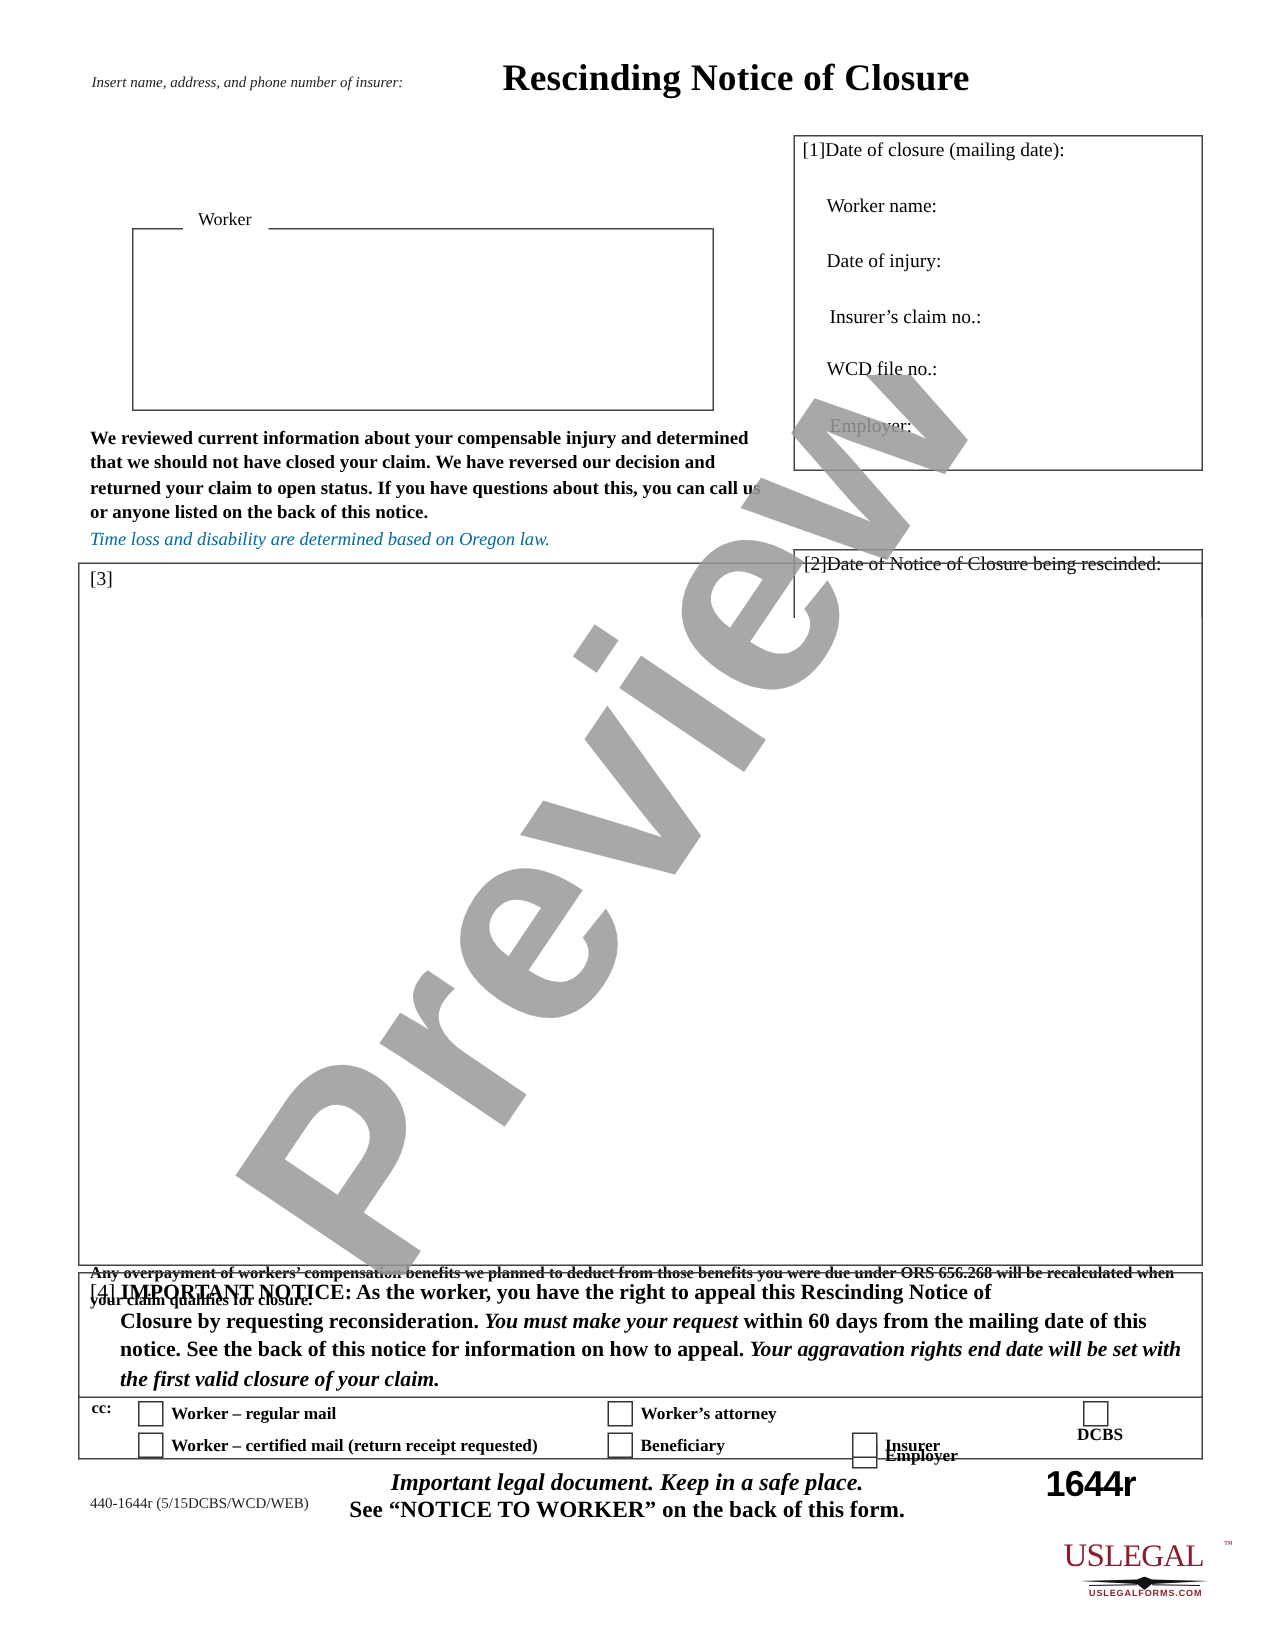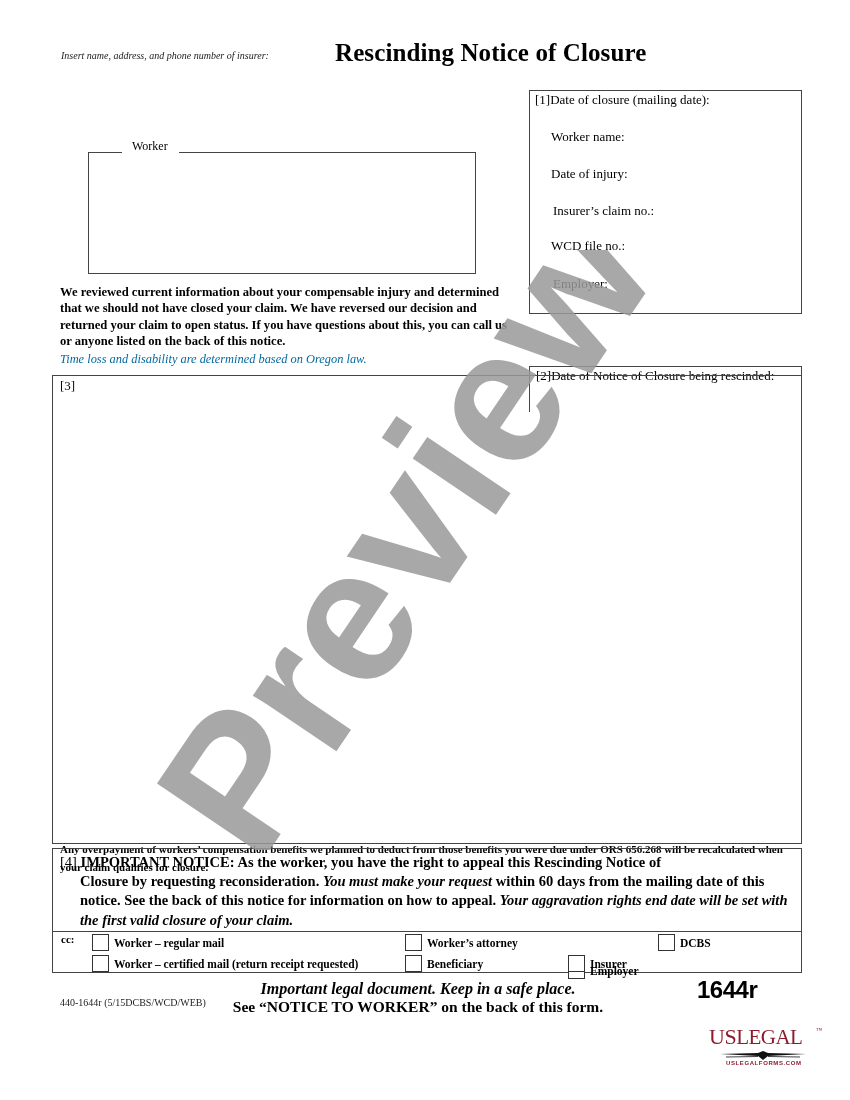--- a/index.html
+++ b/index.html
@@ -115,21 +115,21 @@
   <span>Beneficiary</span>
 </div>
 <div class="cb" style="left:568px;top:934px;margin-top:28px;">
   <span class="box"></span>
   <span>Employer</span>
 </div>
 <div class="cb" style="left:568px;top:955px;justify-content:flex-end;">
   <span class="box"></span>
   <span>Insurer</span>
 </div>
-<div class="cb" style="left:658px;top:934px;">
+<div class="cb" style="left:718px;top:934px;flex-direction:column;">
   <span class="box"></span>
   <span>DCBS</span>
 </div>
 
 <div class="abs foot1">Important legal document. Keep in a safe place.</div>
 <div class="abs foot2">See “NOTICE TO WORKER” on the back of this form.</div>
 <div class="abs formno">1644r</div>
 <div class="abs revno">440-1644r (5/15DCBS/WCD/WEB)</div>
 
 <div class="abs logo">

